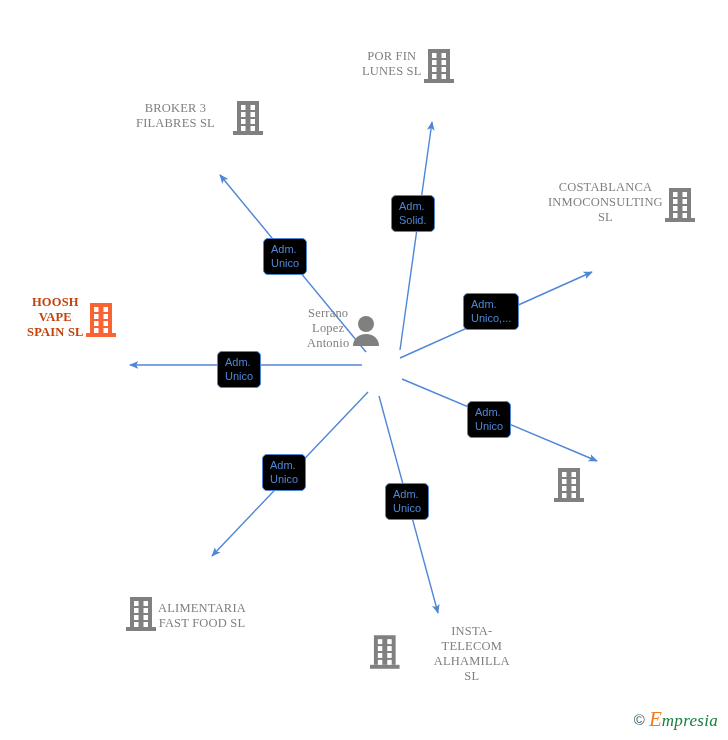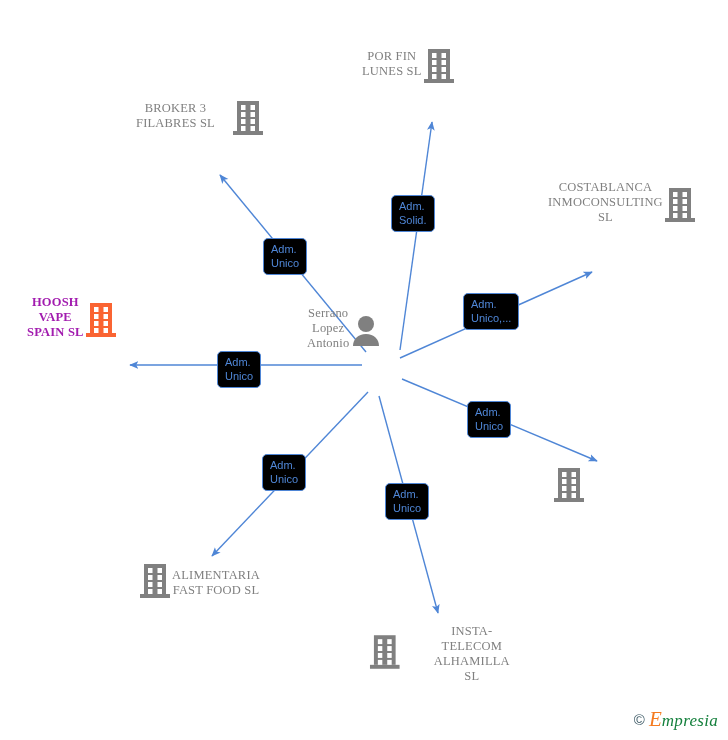--- a/index.html
+++ b/index.html
@@ -35,21 +35,21 @@
   }
   .node-label {
     font-size: 12.5px;
     line-height: 15px;
     letter-spacing: 0.2px;
     text-align: center;
     color: #808080;
     white-space: pre-line;
   }
   .node-label.highlight {
-    color: #a21caf;
+    color: #c2410c;
     font-weight: bold;
   }
   .node-icon {
     width: 34px;
     height: 36px;
   }
   .node.label-top .node-label { margin-bottom: 4px; }
   .node.label-bottom .node-label { margin-top: 4px; }
 
   .edge-label {
@@ -188,21 +188,21 @@
           <rect x="10" y="5" width="4.5" height="5" fill="#ffffff"></rect>
           <rect x="10" y="12" width="4.5" height="5" fill="#ffffff"></rect>
           <rect x="10" y="19" width="4.5" height="5" fill="#ffffff"></rect>
           <rect x="19.5" y="5" width="4.5" height="5" fill="#ffffff"></rect>
           <rect x="19.5" y="12" width="4.5" height="5" fill="#ffffff"></rect>
           <rect x="19.5" y="19" width="4.5" height="5" fill="#ffffff"></rect>
           <rect x="10" y="26" width="4.5" height="5" fill="#ffffff"></rect>
           <rect x="19.5" y="26" width="4.5" height="5" fill="#ffffff"></rect>
         </svg>
       </div>
-      <div class="node label-bottom" style="left: 199px; top: 563px; justify-content: center;">
+      <div class="node label-bottom" style="left: 199px; top: 596px;">
         <svg viewBox="0 0 34 36" class="node-icon">
           <path d="M6 1 h22 v30 h-22 z" fill="#808080"></path>
           <rect x="2" y="31" width="30" height="4" fill="#808080"></rect>
           <rect x="10" y="5" width="4.5" height="5" fill="#ffffff"></rect>
           <rect x="10" y="12" width="4.5" height="5" fill="#ffffff"></rect>
           <rect x="10" y="19" width="4.5" height="5" fill="#ffffff"></rect>
           <rect x="19.5" y="5" width="4.5" height="5" fill="#ffffff"></rect>
           <rect x="19.5" y="12" width="4.5" height="5" fill="#ffffff"></rect>
           <rect x="19.5" y="19" width="4.5" height="5" fill="#ffffff"></rect>
           <rect x="10" y="26" width="4.5" height="5" fill="#ffffff"></rect>

